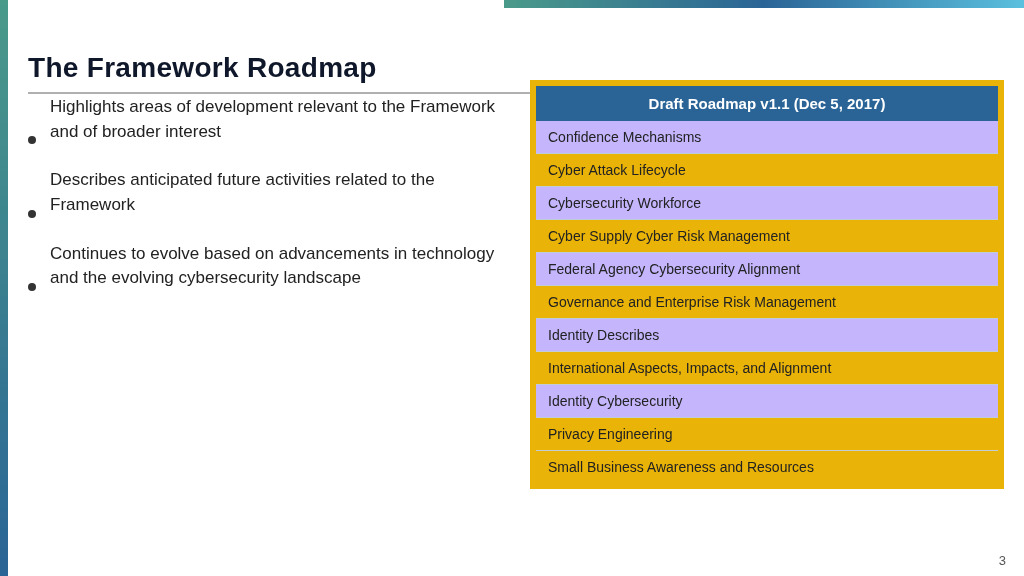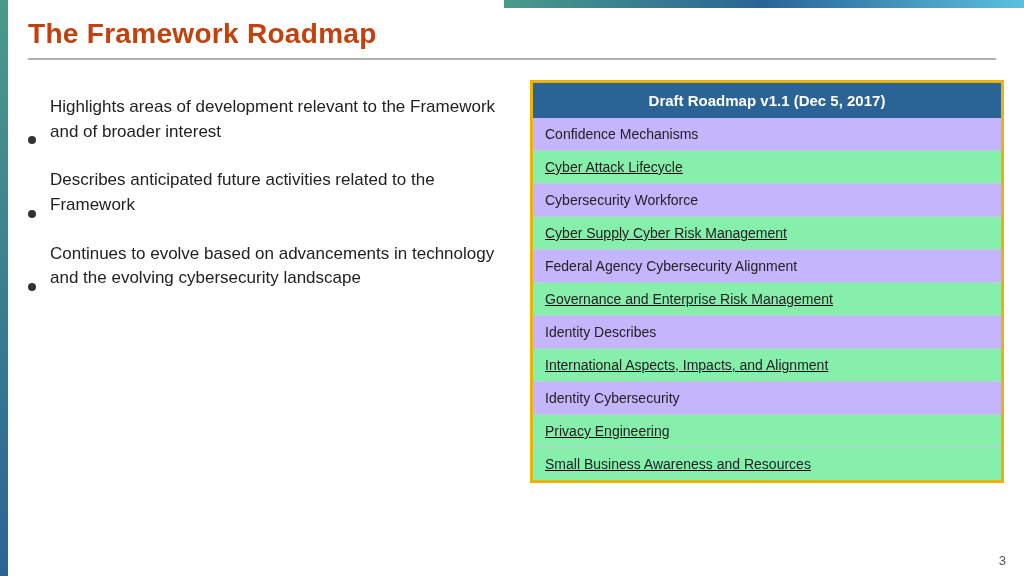--- a/index.html
+++ b/index.html
@@ -49,22 +49,23 @@
     .title-area {
       position: absolute;
       top: 18px;
       left: 28px;
       right: 28px;
     }
 
     .main-title {
       font-size: 28px;
       font-weight: bold;
-      color: #c2410c;
+      color: #0f172a;
       letter-spacing: 0.3px;
+      margin-top: 34px;
     }
 
     .title-underline {
       height: 2px;
       background: #b0b0b0;
       margin-top: 8px;
     }
 
     
     .left-content {
@@ -104,35 +105,34 @@
       position: absolute;
       top: 80px;
       left: 530px;
       right: 20px;
       bottom: 20px;
     }
 
     .roadmap-table {
       width: 100%;
       border-collapse: collapse;
-      border: 3px solid #eab308;
+      border: 6px solid #eab308;
     }
 
     .table-header {
       background: #2a6496;
       color: #ffffff;
       text-align: center;
       font-size: 15px;
       font-weight: bold;
       padding: 9px 12px;
     }
 
     .table-row-even {
-      background: #86efac;
-      text-decoration: underline;
+      background: #eab308;
     }
 
     .table-row-odd {
       background: #c4b5fd;
     }
 
     .table-cell {
       padding: 8px 12px;
       font-size: 14px;
       color: #222222;

